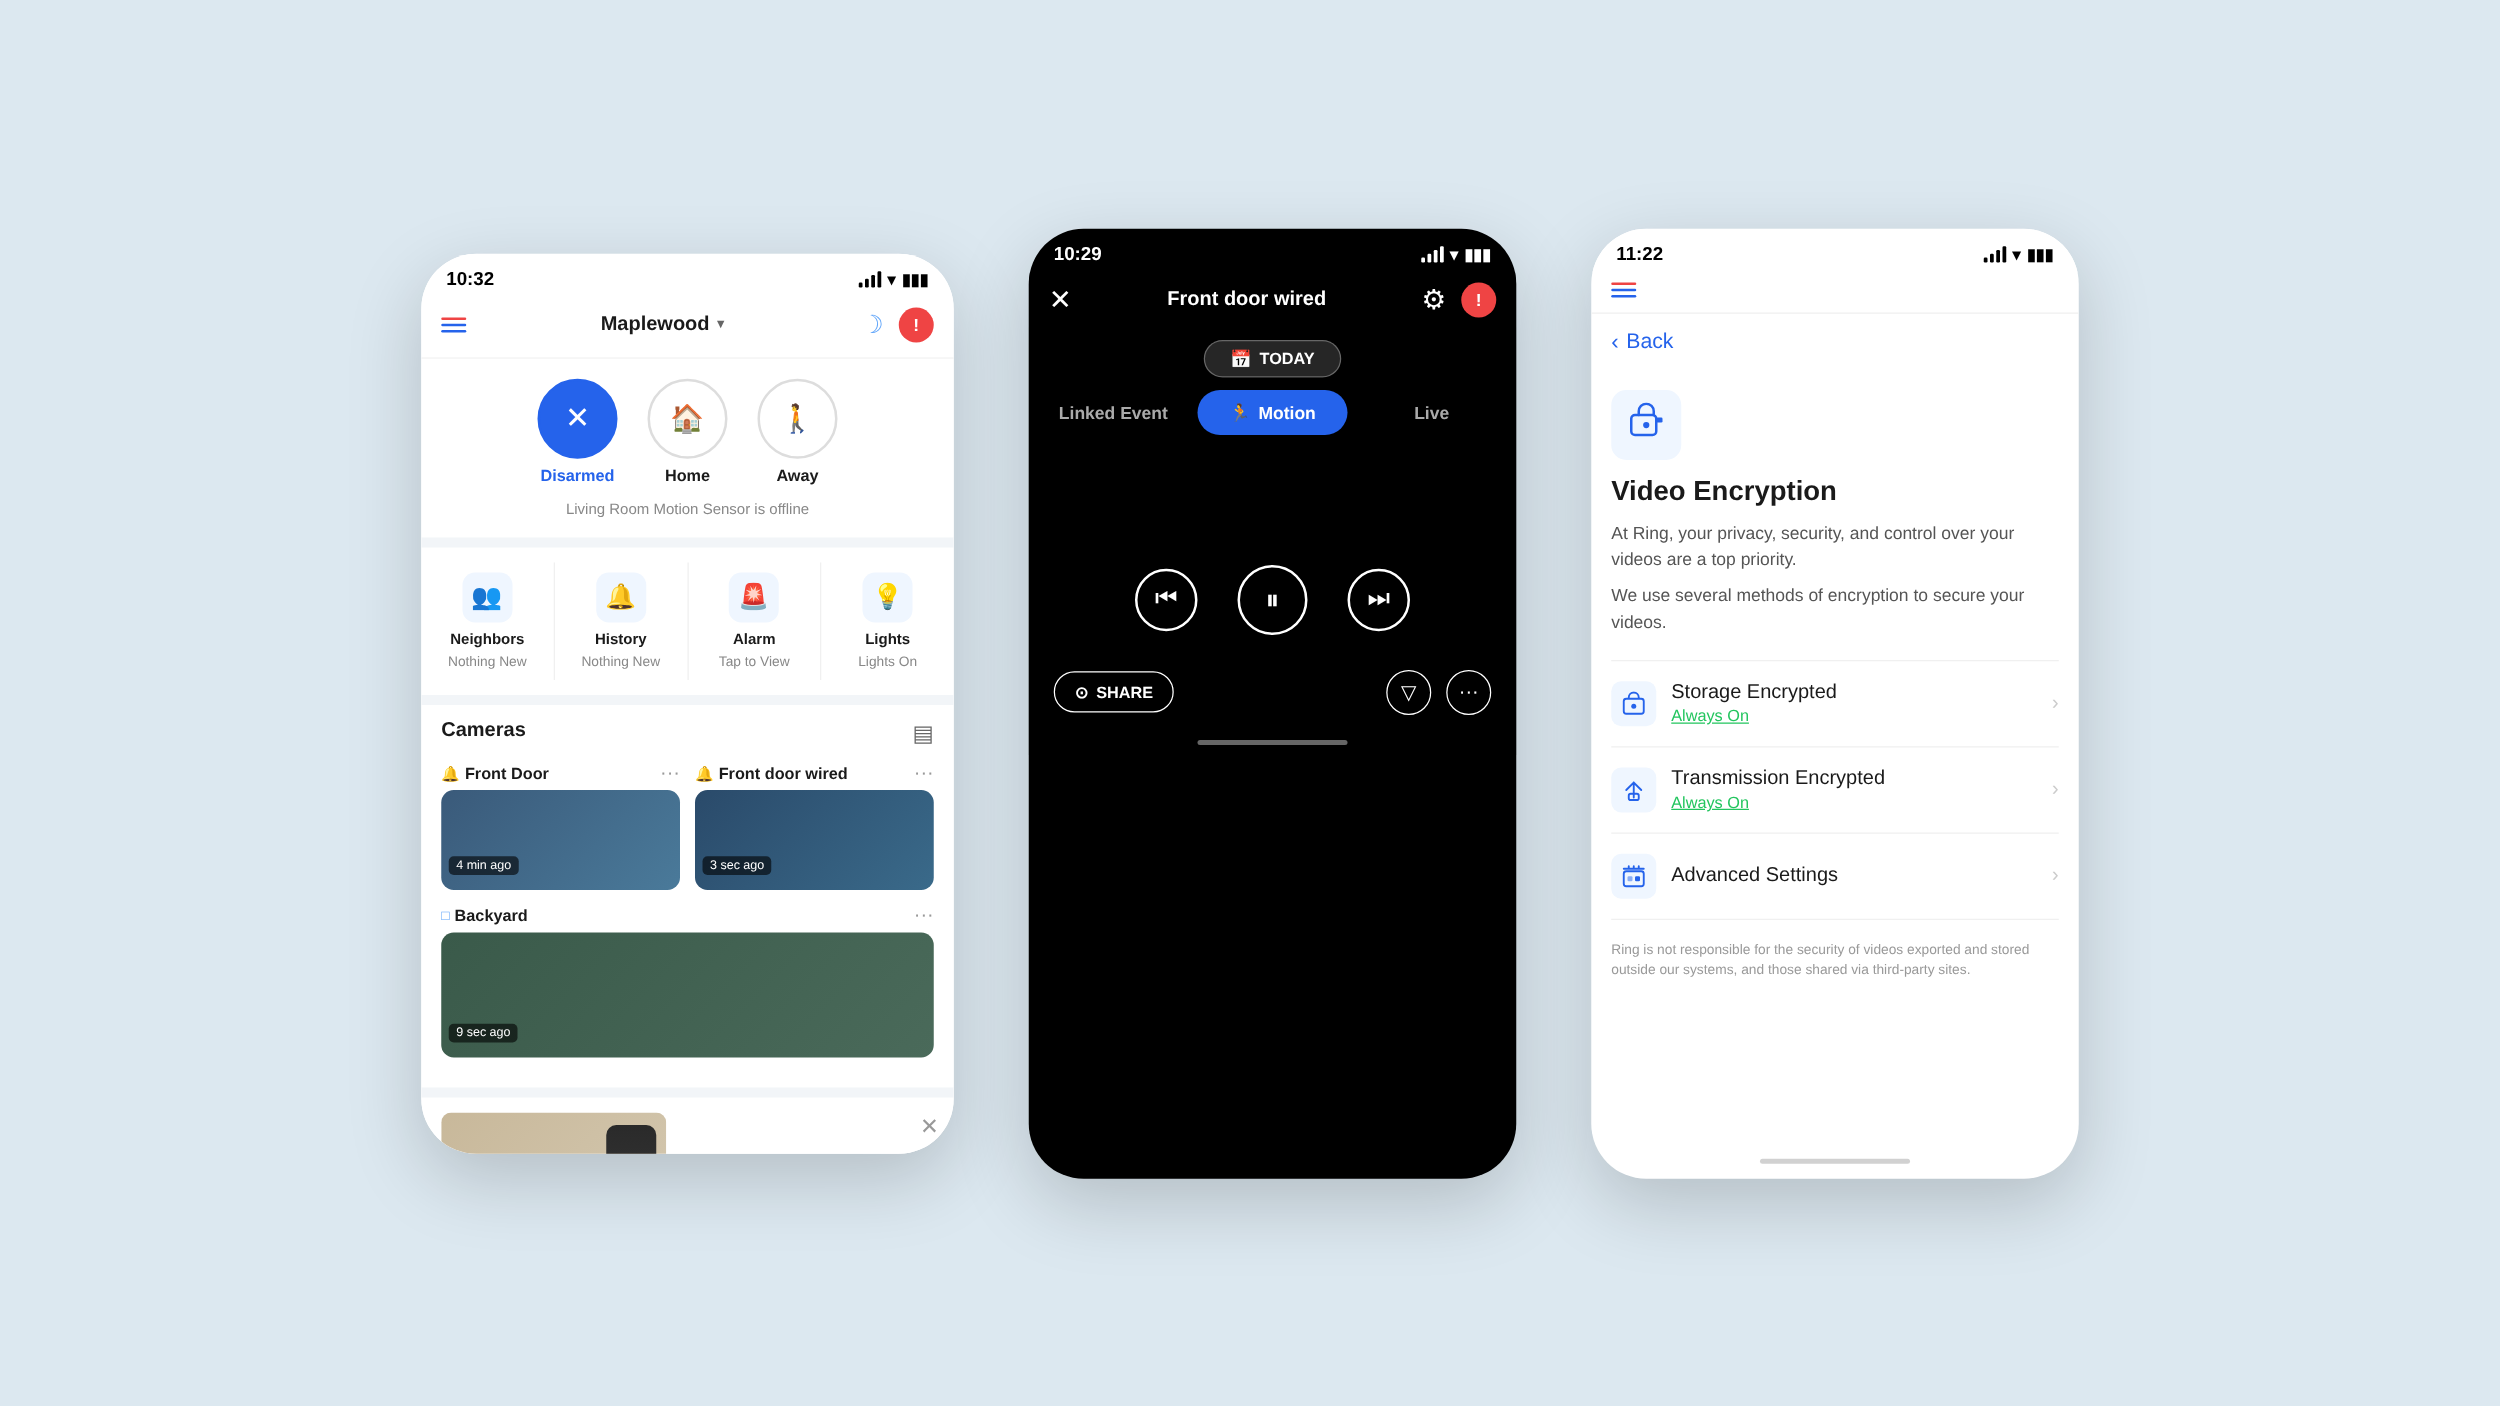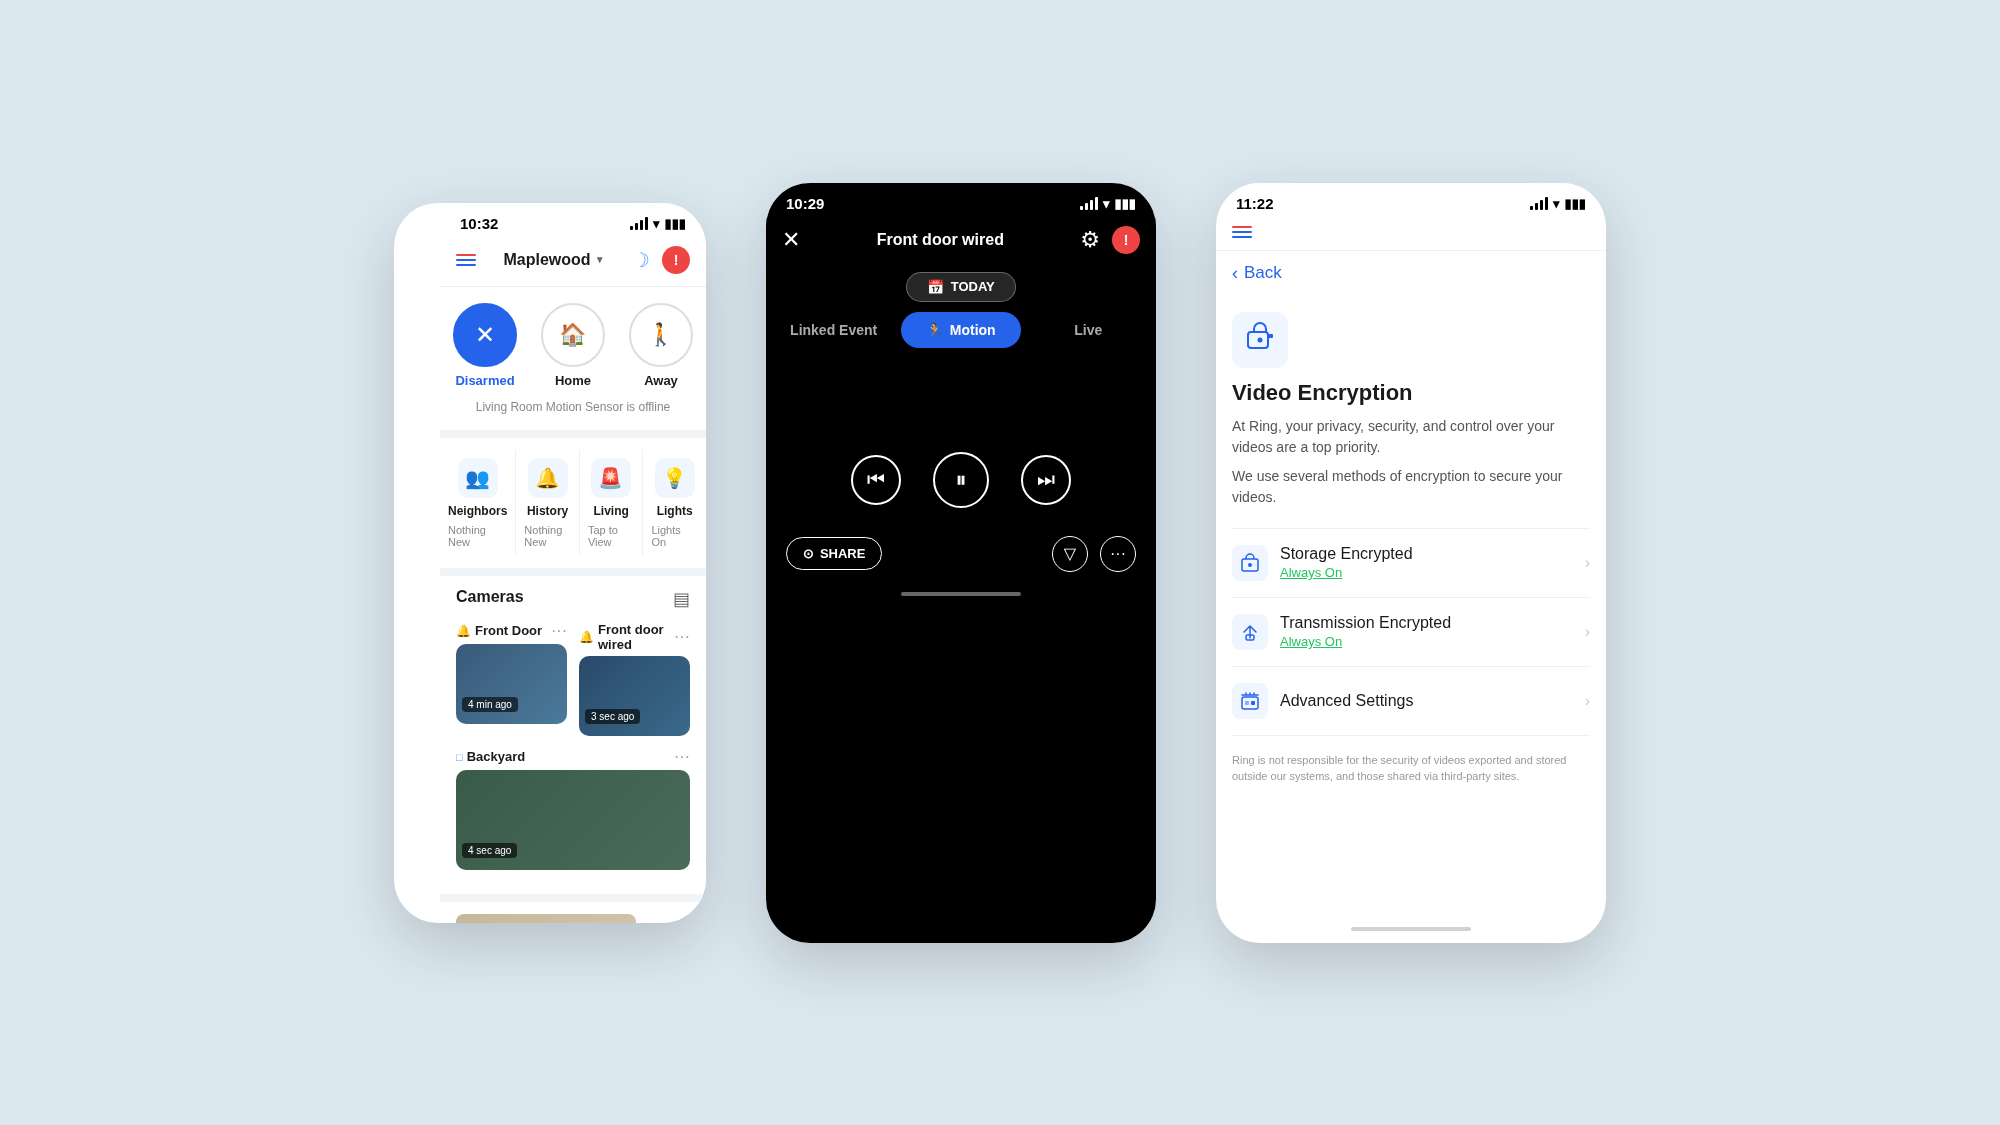--- a/index.html
+++ b/index.html
@@ -22,21 +22,21 @@
 
     
     .phone {
       background: #fff;
       border-radius: 44px;
       box-shadow: 0 20px 60px rgba(0,0,0,0.18);
       overflow: hidden;
       position: relative;
     }
 
-    .phone-1 { width: 312px; height: 720px; padding-left: 46px; }
+    .phone-1 { width: 426px; height: 720px; }
     .phone-2 { width: 390px; height: 760px; background: #000; }
     .phone-3 { width: 390px; height: 760px; }
 
     
     .status-bar {
       display: flex;
       justify-content: space-between;
       align-items: center;
       padding: 12px 20px 6px;
       font-size: 13px;
@@ -577,21 +577,21 @@
         <span class="qa-label">Neighbors</span>
         <span class="qa-sub">Nothing New</span>
       </div>
       <div class="quick-action">
         <div class="qa-icon">🔔</div>
         <span class="qa-label">History</span>
         <span class="qa-sub">Nothing New</span>
       </div>
       <div class="quick-action">
         <div class="qa-icon">🚨</div>
-        <span class="qa-label">Living</span>
+        <span class="qa-label">Alarm</span>
         <span class="qa-sub">Tap to View</span>
       </div>
       <div class="quick-action">
         <div class="qa-icon">💡</div>
         <span class="qa-label">Lights</span>
         <span class="qa-sub">Lights On</span>
       </div>
     </div>
 
     <div class="cameras-section">
@@ -631,21 +631,21 @@
 
       <div class="backyard-card">
         <div class="camera-label-row">
           <div class="camera-name-with-icon">
             <span class="camera-tag">□</span>
             <span>Backyard</span>
           </div>
           <span class="camera-more">···</span>
         </div>
         <div class="backyard-thumb camera-bg-3">
-          <div class="camera-time-badge">4 sec ago</div>
+          <div class="camera-time-badge">9 sec ago</div>
         </div>
       </div>
     </div>
 
     <div class="promo-banner">
       <div class="promo-image">
         <div class="promo-person"></div>
         <div class="promo-device"></div>
       </div>
       <span class="promo-close">✕</span>

